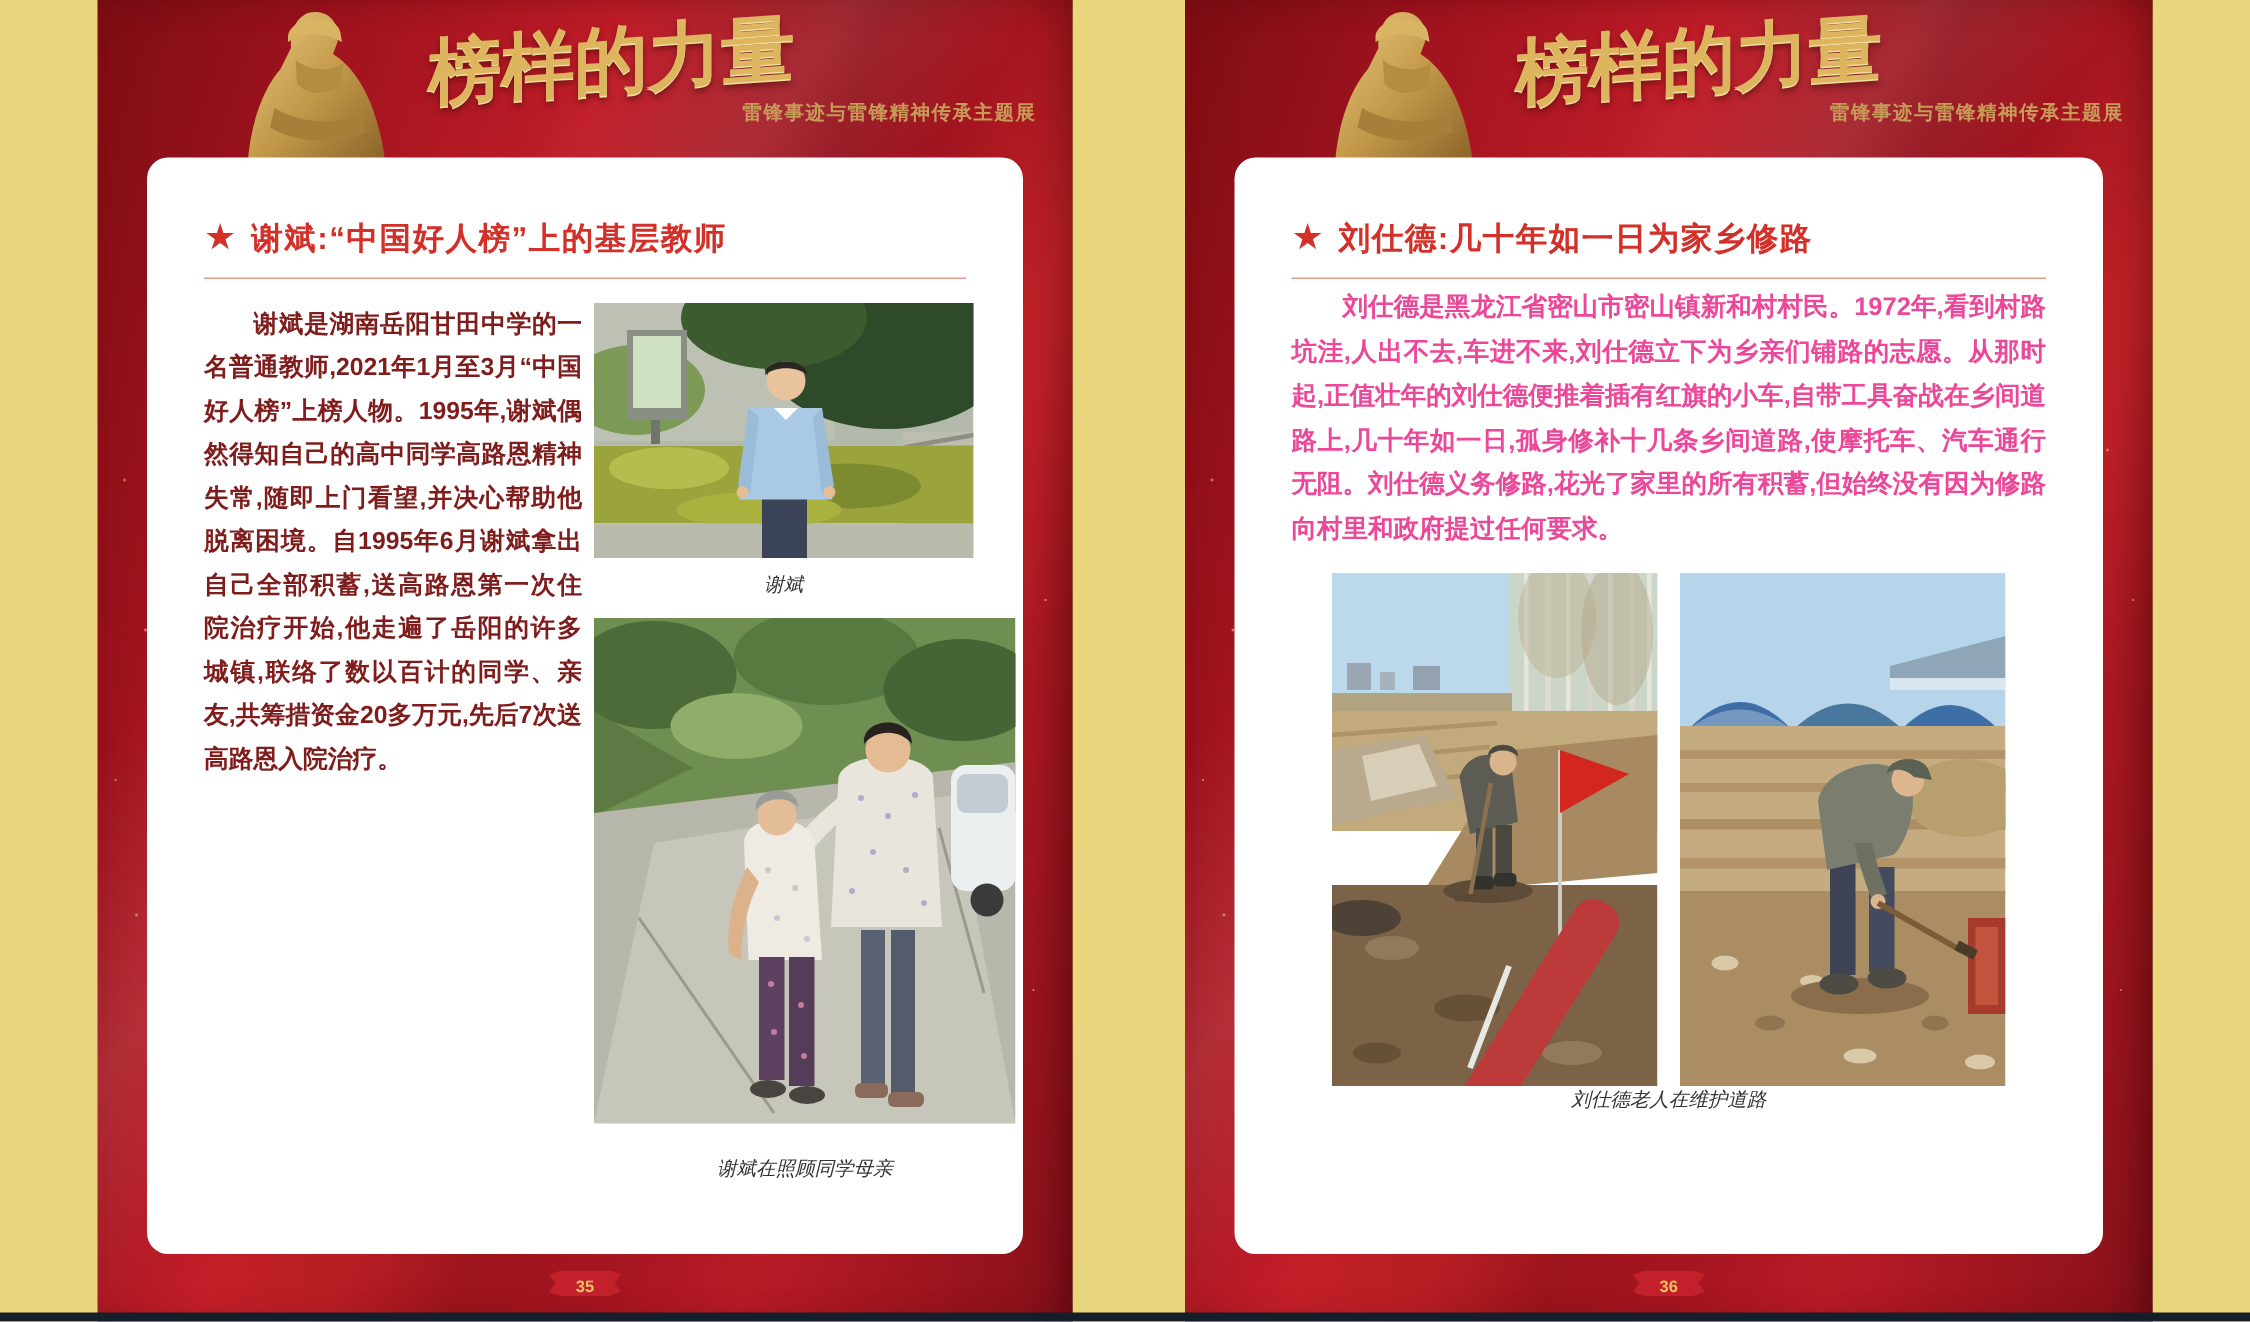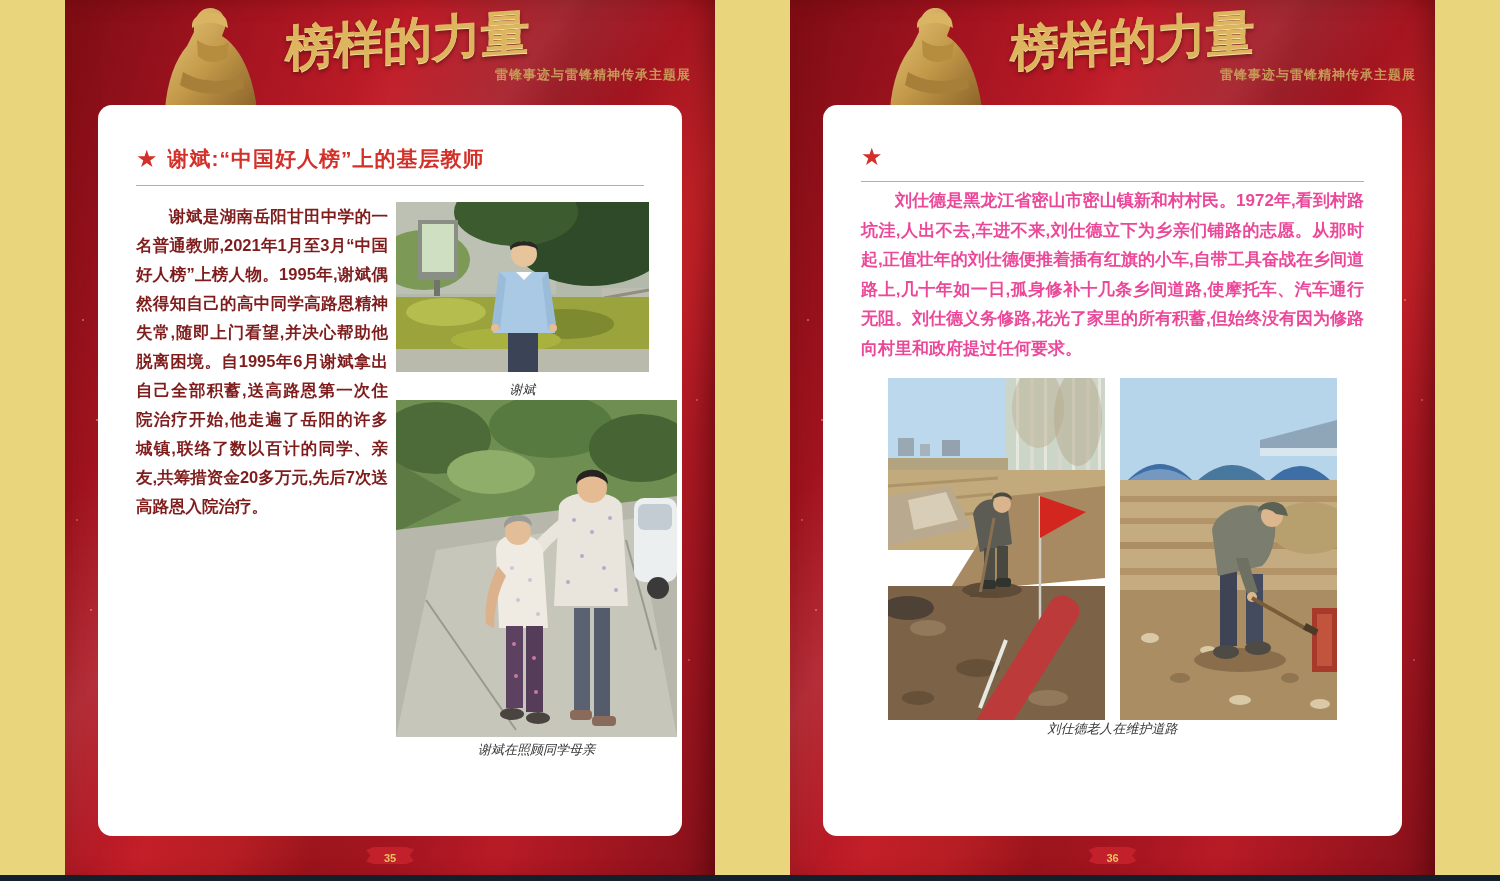--- a/index.html
+++ b/index.html
@@ -64,22 +64,22 @@
   .body-flex{display:flex;margin-top:16px;}
   .text-col{flex:none;width:252px;font-size:16.5px;line-height:29px;color:#7f1d1d;text-align:justify;}
   .text-col p{margin:0;text-indent:2em;font-weight:bold;}
   .photo-col{margin-left:8px;flex:1;}
   figure{margin:0;}
   .ph{display:block;}
   .caption{
     font-family:"Liberation Serif",serif;font-style:italic;
     font-size:13px;color:#333;text-align:center;
   }
-  .cap-a{width:253px;margin:9px 0 1px 0;}
-  .cap-b{width:281px;margin-top:4px;font-family:Liberation Mono, monospace;}
+  .cap-a{width:253px;margin:9px 0 13px 0;}
+  .cap-b{width:281px;margin-top:21px;font-family:Liberation Mono, monospace;}
 
   .article-text{margin-top:4px;font-size:17px;line-height:29.5px;color:#ec4899;text-align:justify;text-indent:2em;font-weight:bold;margin-bottom:0;}
   .photos-row{display:flex;justify-content:center;gap:15px;margin-top:15px;}
   .photos-caption{margin-top:0;}
 
   
   .badge{
     position:absolute;bottom:17px;left:50%;transform:translateX(-50%);z-index:3;
     width:48px;height:17px;background:#c2202a;
     clip-path:polygon(0 18%,9% 50%,0 85%,16% 100%,84% 100%,100% 82%,91% 50%,100% 15%,84% 0,16% 0);
@@ -230,20 +230,21 @@
       <path d="M60,40 C70,48 84,48 92,42 L90,58 C78,64 68,63 61,56 Z" fill="#b68c3f"></path>
       <path d="M46,72 C62,82 86,84 104,76 L107,88 C86,97 60,95 43,85 Z" fill="#a87f38"></path>
     </svg>
     <div class="calli">榜样的力量</div>
     <div class="subhdr">雷锋事迹与雷锋精神传承主题展</div>
   </div>
 
   <div class="card">
     <div class="article-title">
       <span class="star">★</span>
+      <span class="title-text">刘仕德:几十年如一日为家乡修路</span>
     </div>
 
     <p class="article-text">刘仕德是黑龙江省密山市密山镇新和村村民。1972年,看到村路坑洼,人出不去,车进不来,刘仕德立下为乡亲们铺路的志愿。从那时起,正值壮年的刘仕德便推着插有红旗的小车,自带工具奋战在乡间道路上,几十年如一日,孤身修补十几条乡间道路,使摩托车、汽车通行无阻。刘仕德义务修路,花光了家里的所有积蓄,但始终没有因为修路向村里和政府提过任何要求。</p>
 
     <div class="photos-row">
       <figure>
         <svg class="ph" width="217" height="342" viewBox="0 0 217 342">
           <rect width="217" height="120" fill="#bcd8ec"></rect>
           <rect x="10" y="60" width="16" height="18" fill="#9aa8b4"></rect>
             <rect x="32" y="66" width="10" height="12" fill="#a6b2bc"></rect>

